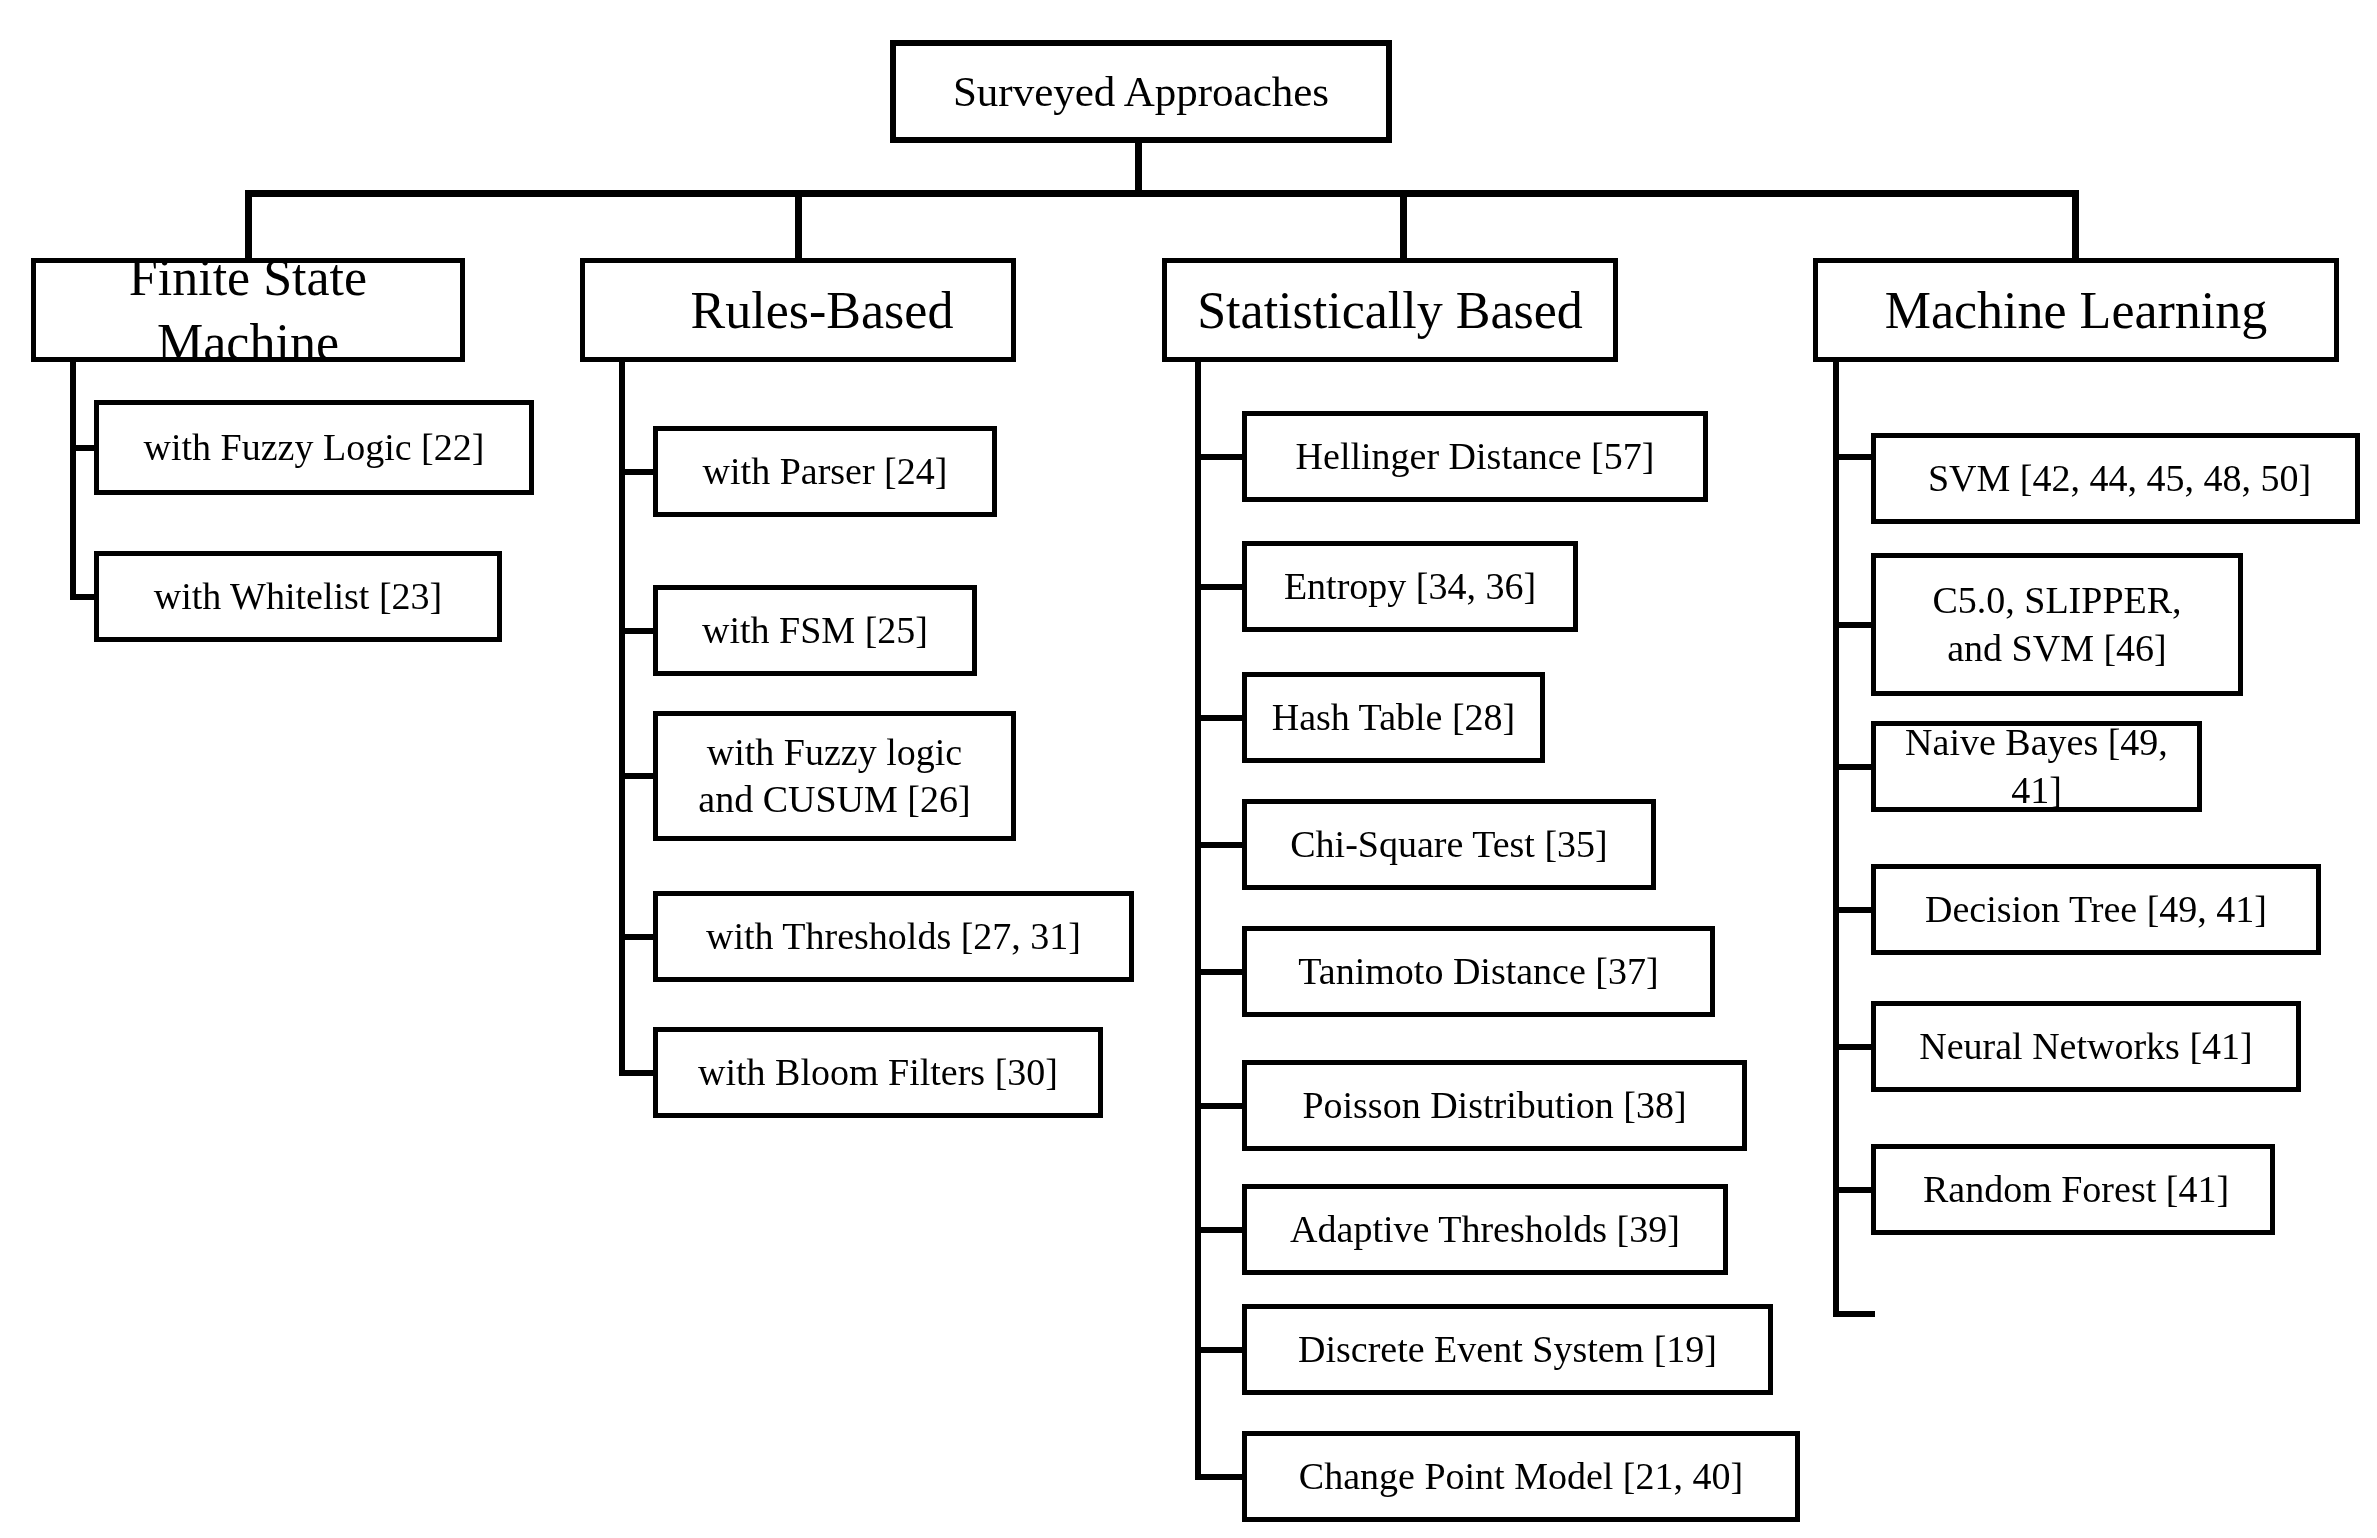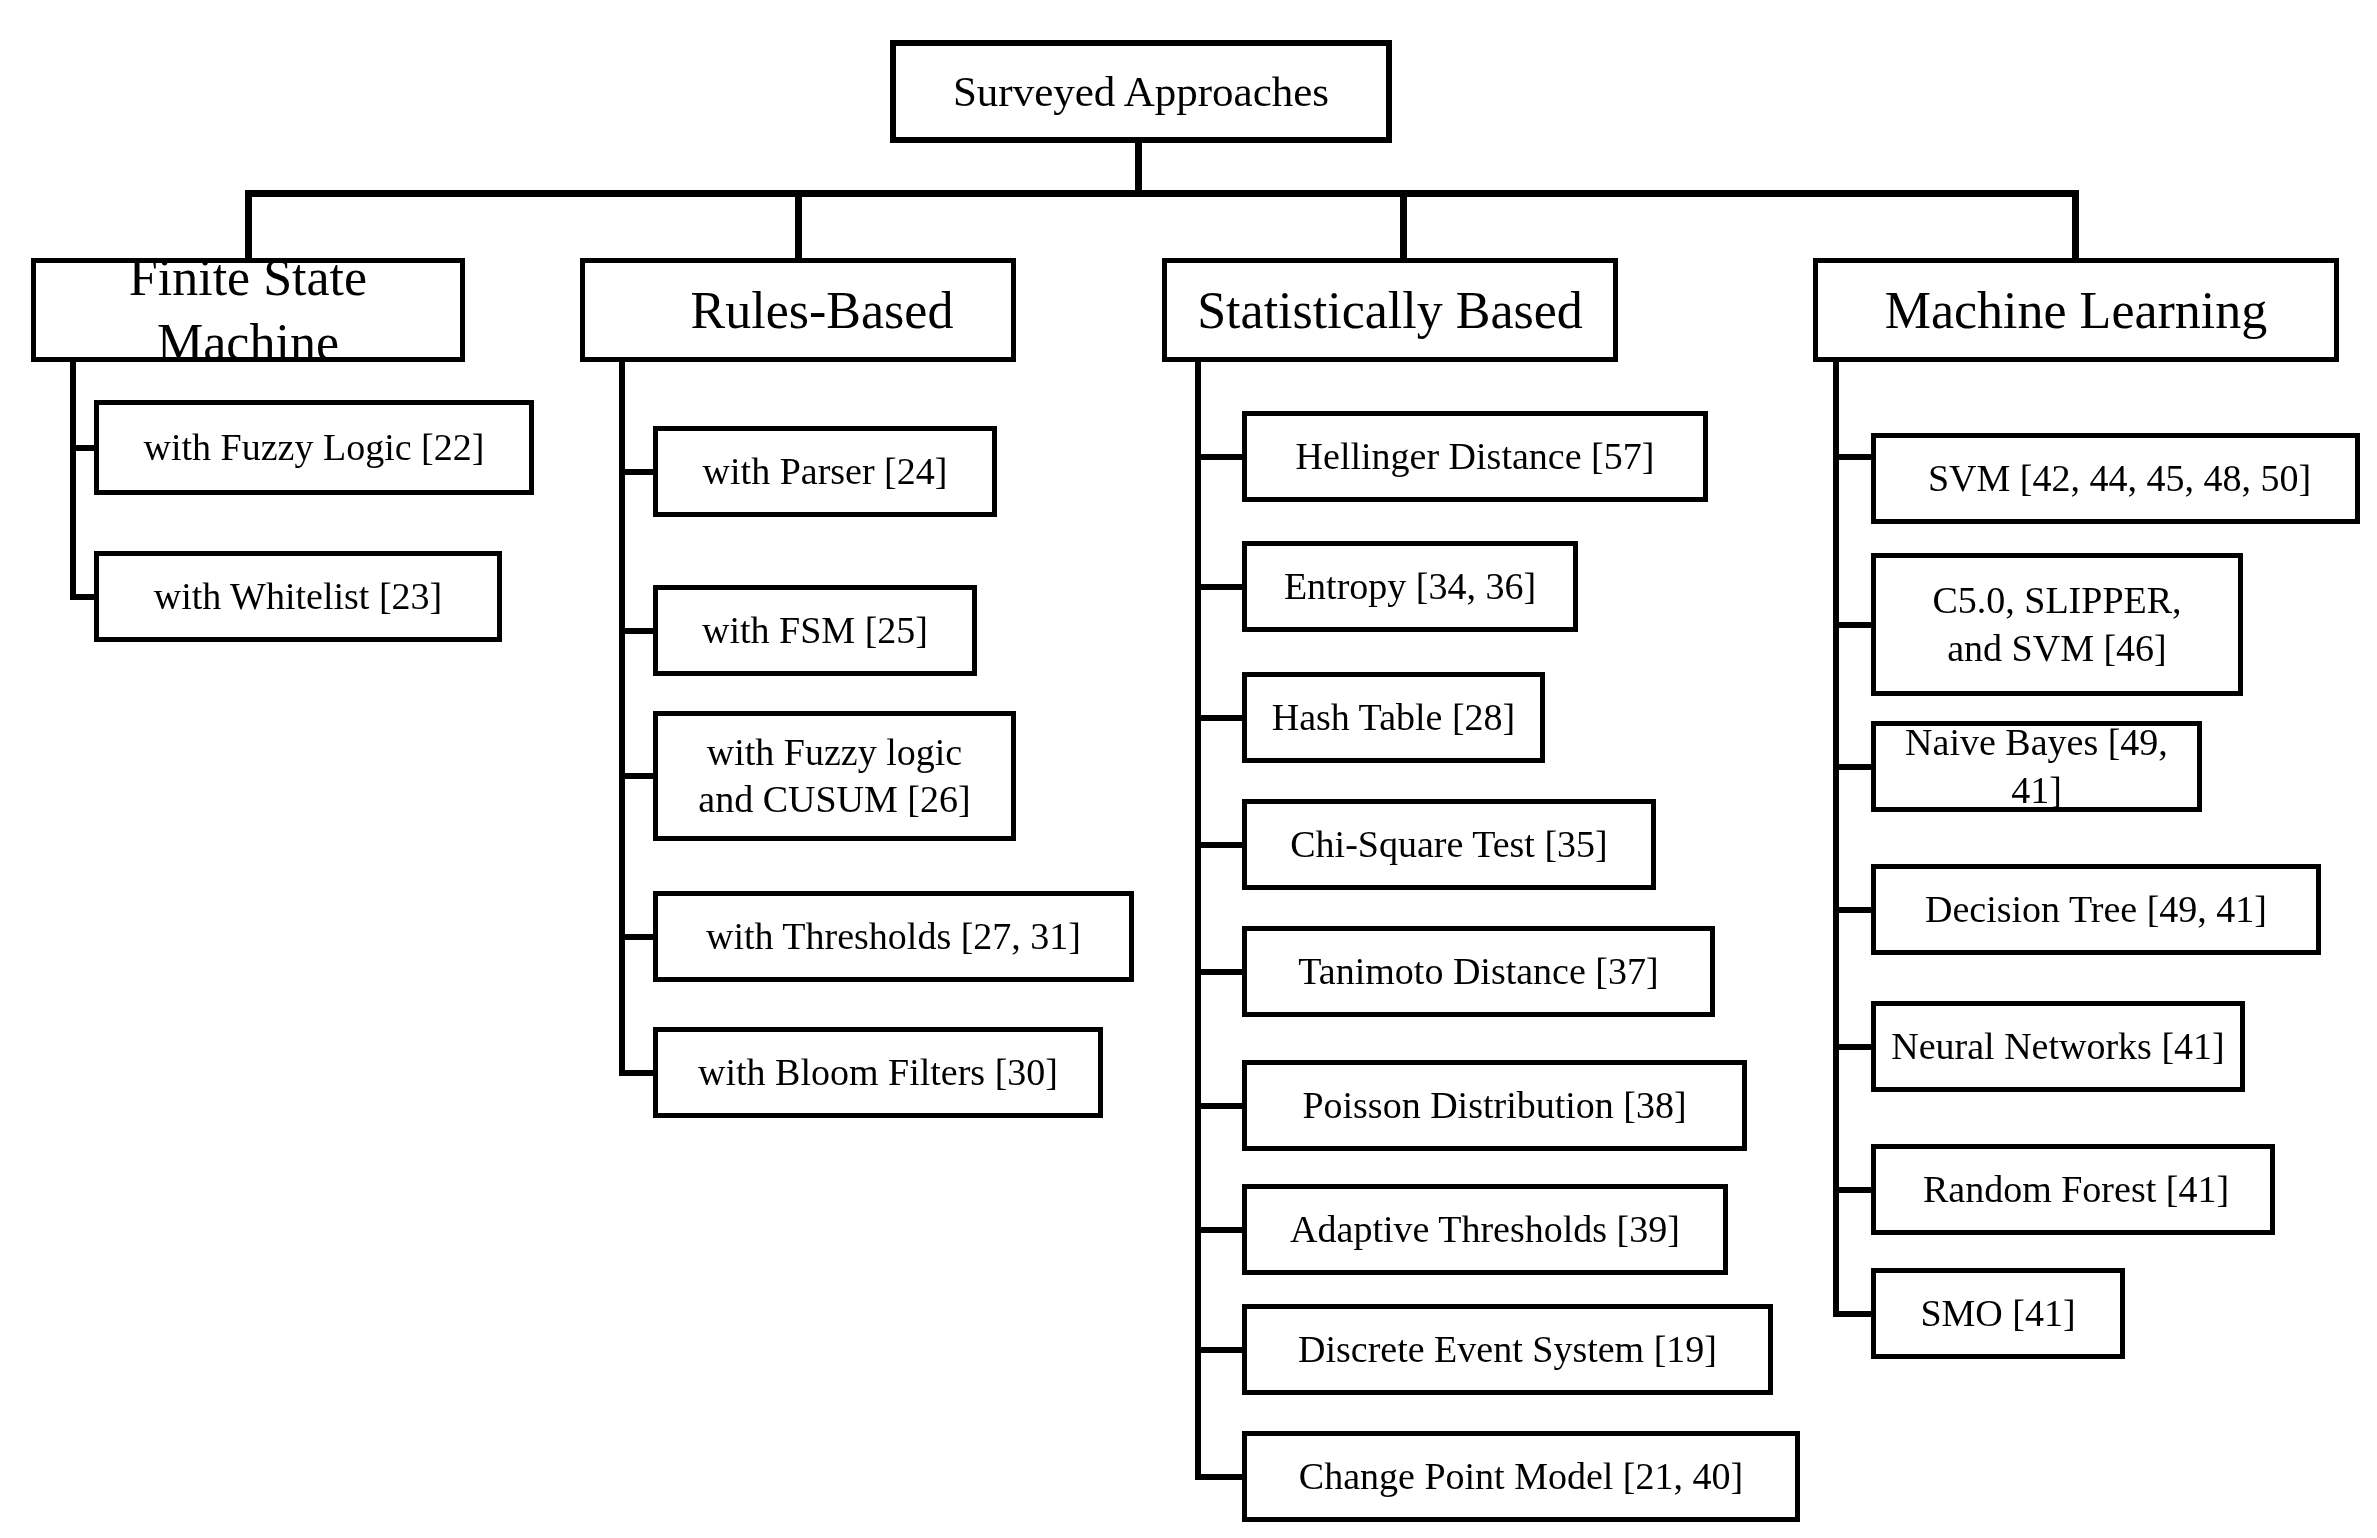--- a/index.html
+++ b/index.html
@@ -102,18 +102,17 @@
   <div class="box child-box" style="left:1242px; top:1060px; width:505px; height:91px;">Poisson Distribution [38]</div>
   <div class="box child-box" style="left:1242px; top:1184px; width:486px; height:91px;">Adaptive Thresholds [39]</div>
   <div class="box child-box" style="left:1242px; top:1304px; width:531px; height:91px;">Discrete Event System [19]</div>
   <div class="box child-box" style="left:1242px; top:1431px; width:558px; height:91px;">Change Point Model [21, 40]</div>
 
   <div class="box child-box" style="left:1871px; top:433px; width:489px; height:91px;padding-left:8px;">SVM [42, 44, 45, 48, 50]</div>
   <div class="box child-box" style="left:1871px; top:553px; width:372px; height:143px;">C5.0, SLIPPER,
 and SVM [46]</div>
   <div class="box child-box" style="left:1871px; top:721px; width:331px; height:91px;">Naive Bayes [49, 41]</div>
   <div class="box child-box" style="left:1871px; top:864px; width:450px; height:91px;">Decision Tree [49, 41]</div>
-  <div class="box child-box" style="left:1871px; top:1001px; width:374px; height:91px;">Neural Networks [41]</div>
+  <div class="box child-box" style="left:1871px; top:1001px; width:430px; height:91px;">Neural Networks [41]</div>
   <div class="box child-box" style="left:1871px; top:1144px; width:404px; height:91px;padding-left:6px;">Random Forest [41]</div>
-  <div class="box child-box" style="left:1871px; top:1268px; width:254px; height:91px;">SMO [41]</div>
 
 </div>
 
 
 </body></html>

